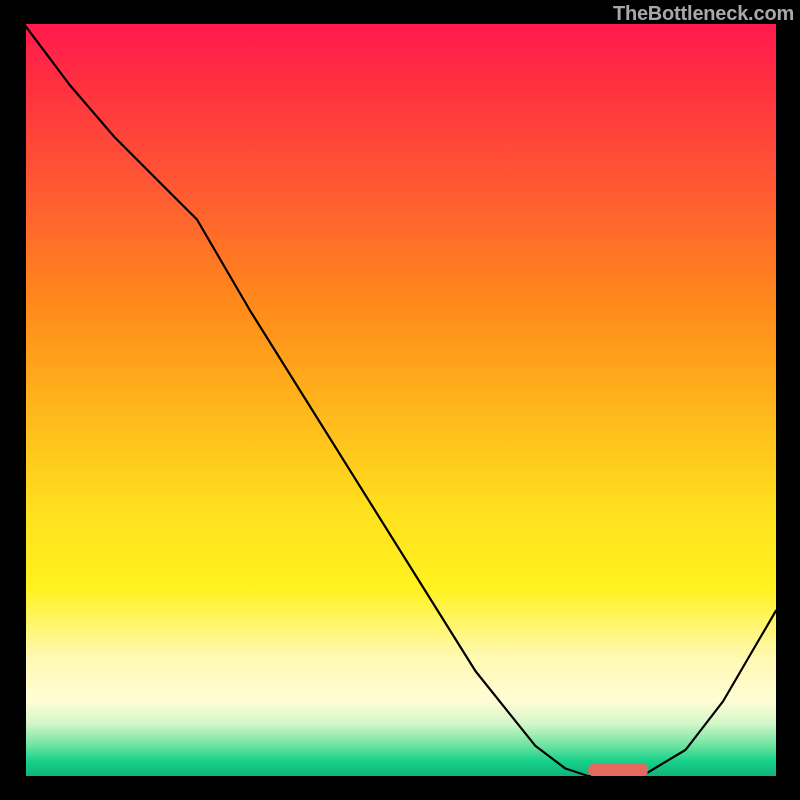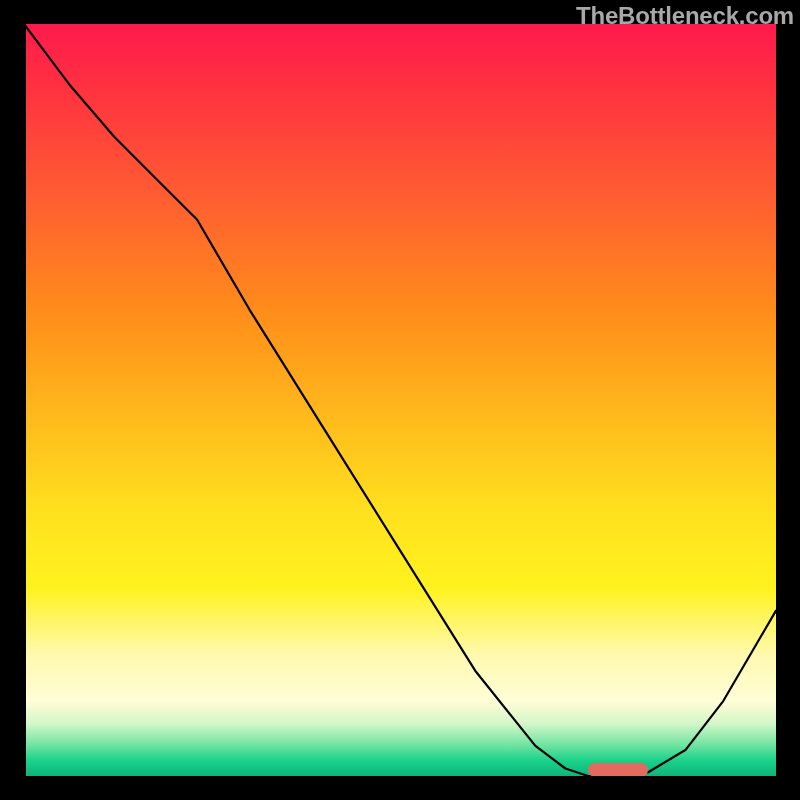--- a/index.html
+++ b/index.html
@@ -78,21 +78,21 @@
     height: 14px;
     border-radius: 8px;
     background: #e4695e;
     transform: translateY(-50%);
   }
   .watermark {
     position: absolute;
     top: 2px;
     right: 6px;
     color: #a8a8a8;
-    font-size: 24px;
+    font-size: 20px;
     font-weight: 600;
     letter-spacing: -0.2px;
     user-select: none;
   }
 </style>
 </head>
 <body>
 
 <div class="chart-wrapper">
 

